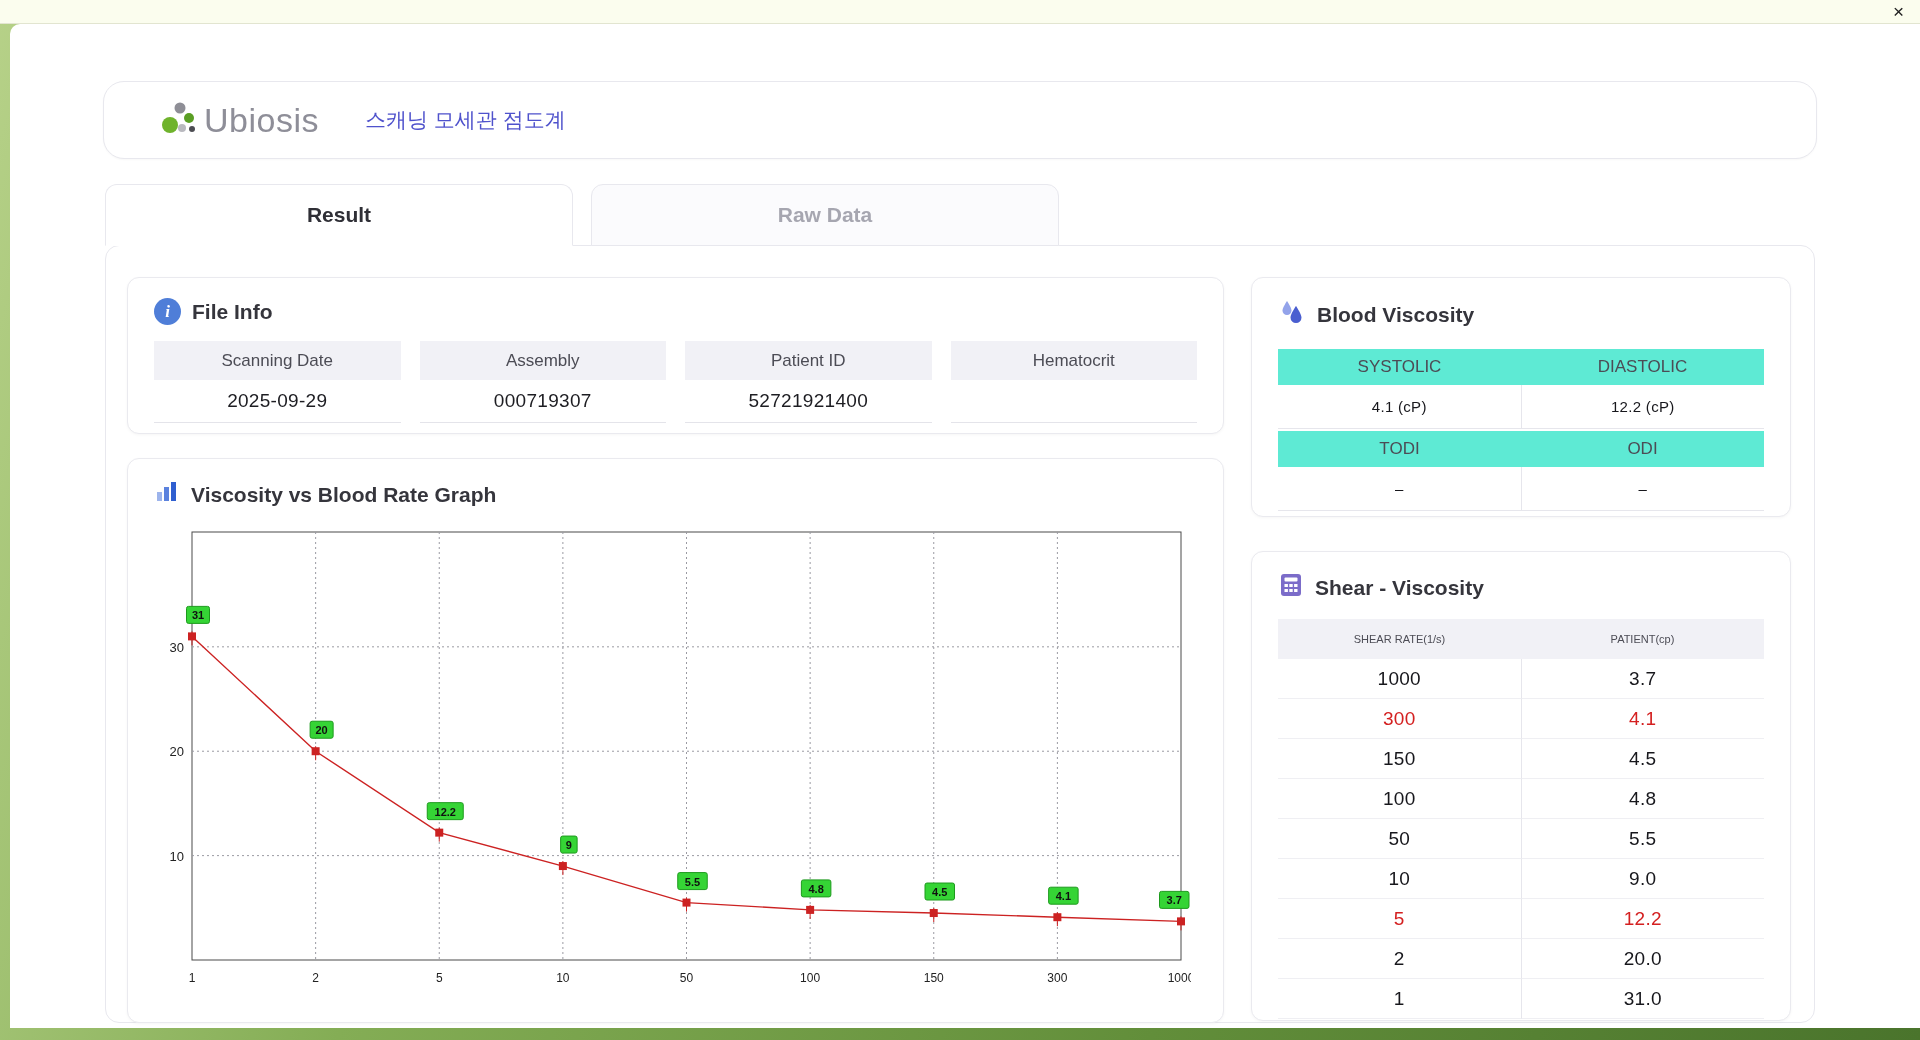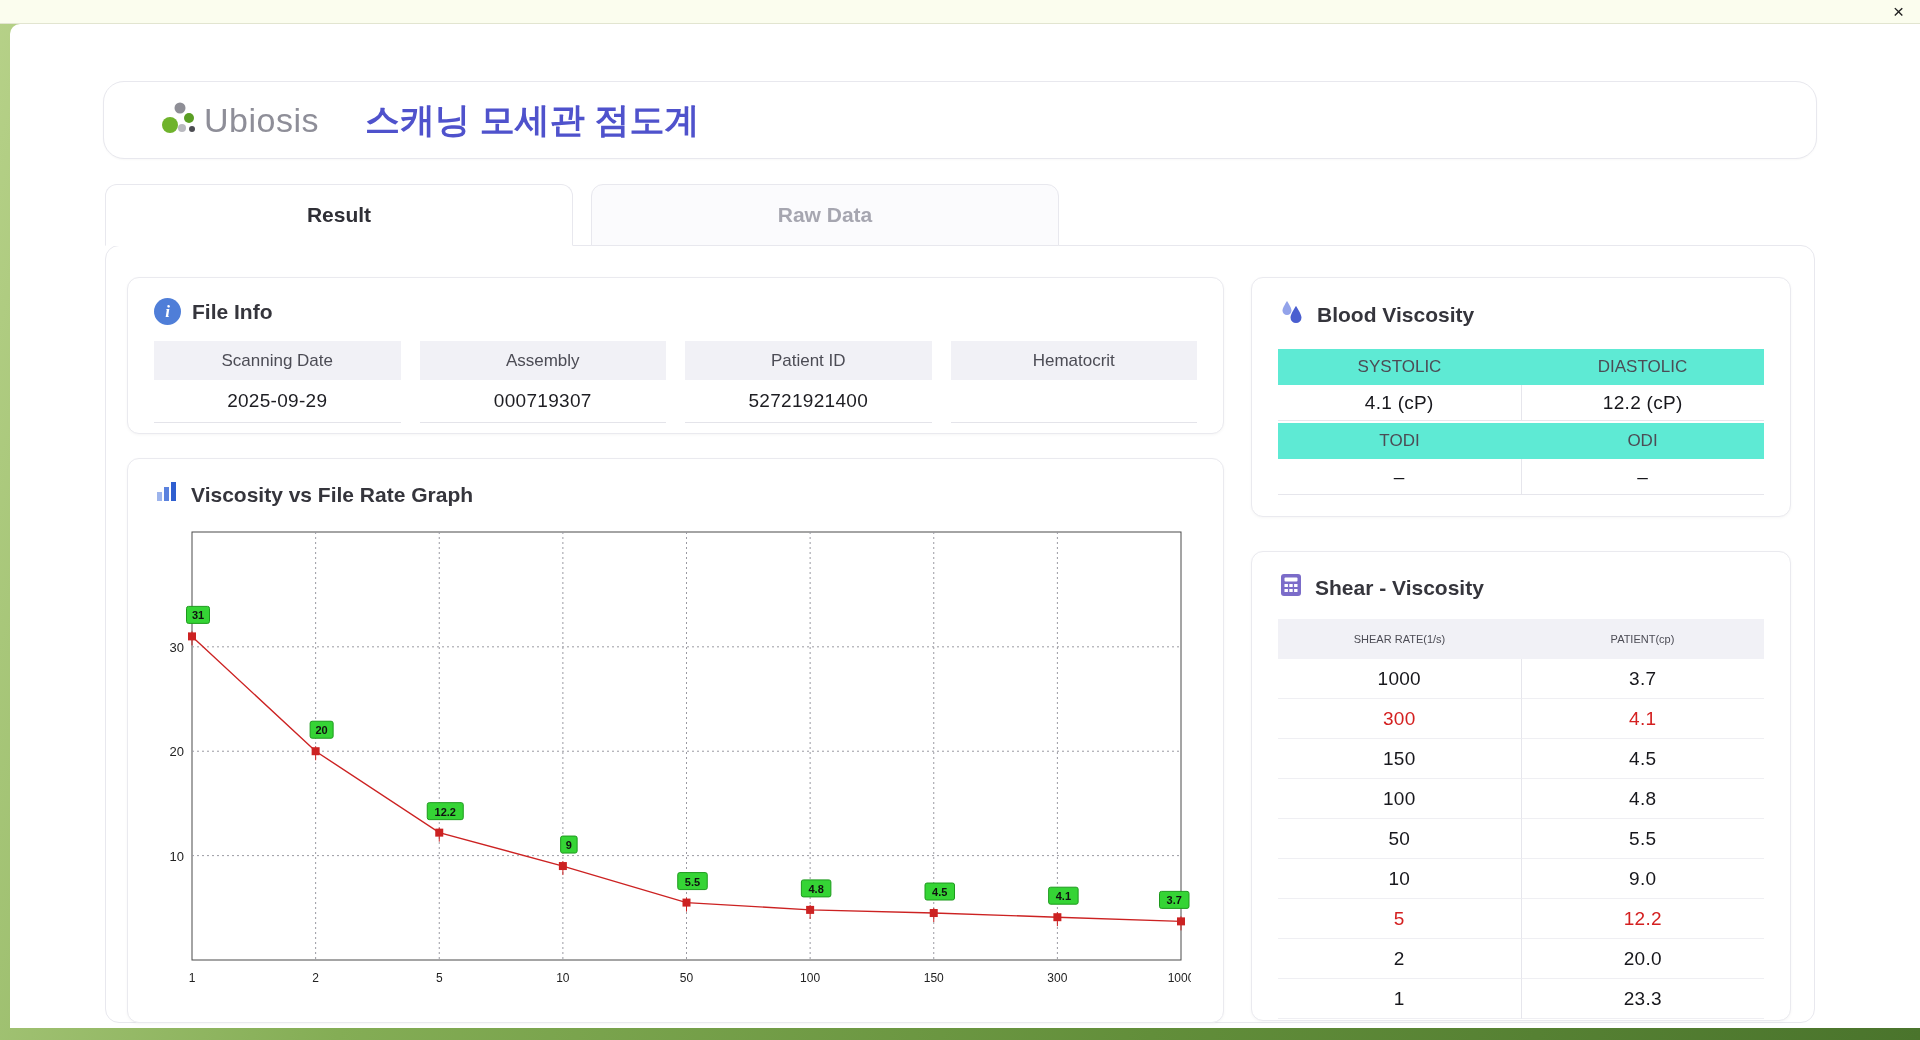--- a/index.html
+++ b/index.html
@@ -7,21 +7,21 @@
   body{background:linear-gradient(105deg,#b6d188 0%,#84ad55 28%,#628e3a 65%,#4a742c 100%)}
 
   .titlebar{position:absolute;left:0;top:0;width:1920px;height:24px;background:#fbfdee;border-bottom:1px solid #e2e5d0}
   .close-btn{position:absolute;right:16px;top:1px;font-size:19px;line-height:22px;color:#222;cursor:pointer}
 
   .window{position:absolute;left:10px;top:24px;right:0;bottom:12px;background:#ffffff;border-top-left-radius:10px}
 
   .header-card{position:absolute;left:93px;top:57px;width:1714px;height:78px;border:1px solid #e8e8ee;border-radius:21px;box-shadow:0 1px 2px rgba(0,0,0,.03);display:flex;align-items:center;background:#fff}
   .logo{display:flex;align-items:center;margin-left:54px}
   .logo-text{font-size:34px;color:#8e8e98;font-weight:500;letter-spacing:.5px;margin-left:4px}
-  .app-title{margin-left:46px;font-size:35px;font-weight:bold;color:#4f52cc}
+  .app-title{margin-left:46px;font-size:21px;font-weight:normal;color:#4f52cc}
 
   .tabs{position:absolute;left:95px;top:160px;display:flex;z-index:3}
   .tab{width:468px;height:62px;display:flex;align-items:center;justify-content:center;font-size:21px;font-weight:bold;border:1px solid #e8e8ee;border-radius:12px 12px 0 0;background:#fbfbfd;color:#a6a6b0;margin-right:18px;cursor:pointer}
   .tab.active{background:#fff;color:#2f2f36;border-bottom:1px solid #ffffff}
 
   .content-box{position:absolute;left:95px;top:221px;width:1710px;height:778px;border:1px solid #e8e8ee;border-radius:14px;background:#fff;z-index:1}
 
   .card{position:absolute;border:1px solid #eaeaef;border-radius:12px;background:#fff;box-shadow:0 1px 3px rgba(0,0,0,.04);z-index:2}
   .card-title{display:flex;align-items:center;gap:11px;padding:20px 26px 0 26px;font-size:21px;font-weight:bold;color:#35353c}
 
@@ -35,21 +35,21 @@
   .fields{display:flex;gap:19px;margin:16px 26px 0 26px}
   .field{flex:1}
   .f-label{height:39px;background:#f1f1f6;display:flex;align-items:center;justify-content:center;font-size:17px;color:#4c4c55}
   .f-value{height:43px;display:flex;align-items:center;justify-content:center;font-size:19px;color:#1d1d22;border-bottom:1px solid #e4e4ea;letter-spacing:.3px}
 
   .bv-table{margin:18px 26px 0 26px}
   .bv-row{display:flex}
   .bv-row.head{background:#5eead4}
   .bv-cell{flex:1;display:flex;align-items:center;justify-content:center}
   .bv-row.head .bv-cell{height:36px;font-size:17px;color:#4c4c55}
-  .bv-row.vals .bv-cell{height:36px;font-size:19px;color:#17171c;border-bottom:1px solid #e6e6ec;letter-spacing:.3px}
+  .bv-row.vals .bv-cell{height:44px;font-size:15px;color:#17171c;border-bottom:1px solid #e6e6ec;letter-spacing:.3px}
   .bv-row.vals .bv-cell:first-child{border-right:1px solid #e6e6ec}
   .bv-pair + .bv-pair{margin-top:2px}
 
   .shear-table{margin:16px 26px 0 26px}
   .sh-row{display:flex}
   .sh-row.head{background:#f1f1f6}
   .sh-cell{flex:1;display:flex;align-items:center;justify-content:center}
   .sh-row.head .sh-cell{height:40px;font-size:11px;color:#4c4c55}
   .sh-row.data .sh-cell{height:40px;font-size:19px;color:#17171c;border-bottom:1px solid #efeff3;letter-spacing:.3px}
   .sh-row.data .sh-cell:first-child{border-right:1px solid #e6e6ec}
@@ -151,21 +151,21 @@
 
   <div class="card card-graph">
     <div class="card-title">
       <span>
         <svg width="26" height="26" viewBox="0 0 26 26">
           <rect x="3" y="13" width="5" height="9" fill="#9db4ec"></rect>
           <rect x="10" y="8" width="5" height="14" fill="#5b82de"></rect>
           <rect x="17" y="3" width="5" height="19" fill="#2f5fd0"></rect>
         </svg>
       </span>
-      <span>Viscosity vs File Rate Graph</span>
+      <span>Viscosity vs Blood Rate Graph</span>
     </div>
     <div class="chart-wrap">
       <svg id="chart-svg" viewBox="0 0 1035 470" width="1035" height="470">
           <rect x="36" y="8" width="989" height="428" fill="#ffffff" stroke="#4a4a4a" stroke-width="1"></rect>
           <line x1="159.625" y1="8" x2="159.625" y2="436" stroke="#9a9aa2" stroke-width="1" stroke-dasharray="2 3"></line>
           <line x1="283.25" y1="8" x2="283.25" y2="436" stroke="#9a9aa2" stroke-width="1" stroke-dasharray="2 3"></line>
           <line x1="406.875" y1="8" x2="406.875" y2="436" stroke="#9a9aa2" stroke-width="1" stroke-dasharray="2 3"></line>
           <line x1="530.5" y1="8" x2="530.5" y2="436" stroke="#9a9aa2" stroke-width="1" stroke-dasharray="2 3"></line>
           <line x1="654.125" y1="8" x2="654.125" y2="436" stroke="#9a9aa2" stroke-width="1" stroke-dasharray="2 3"></line>
           <line x1="777.75" y1="8" x2="777.75" y2="436" stroke="#9a9aa2" stroke-width="1" stroke-dasharray="2 3"></line>
@@ -274,18 +274,18 @@
         <div class="sh-row data hl">
           <div class="sh-cell">5</div>
           <div class="sh-cell">12.2</div>
         </div>
         <div class="sh-row data">
           <div class="sh-cell">2</div>
           <div class="sh-cell">20.0</div>
         </div>
         <div class="sh-row data">
           <div class="sh-cell">1</div>
-          <div class="sh-cell">23.3</div>
+          <div class="sh-cell">31.0</div>
         </div>
       </div>
   </div>
 
 </div>
 
 </body></html>

